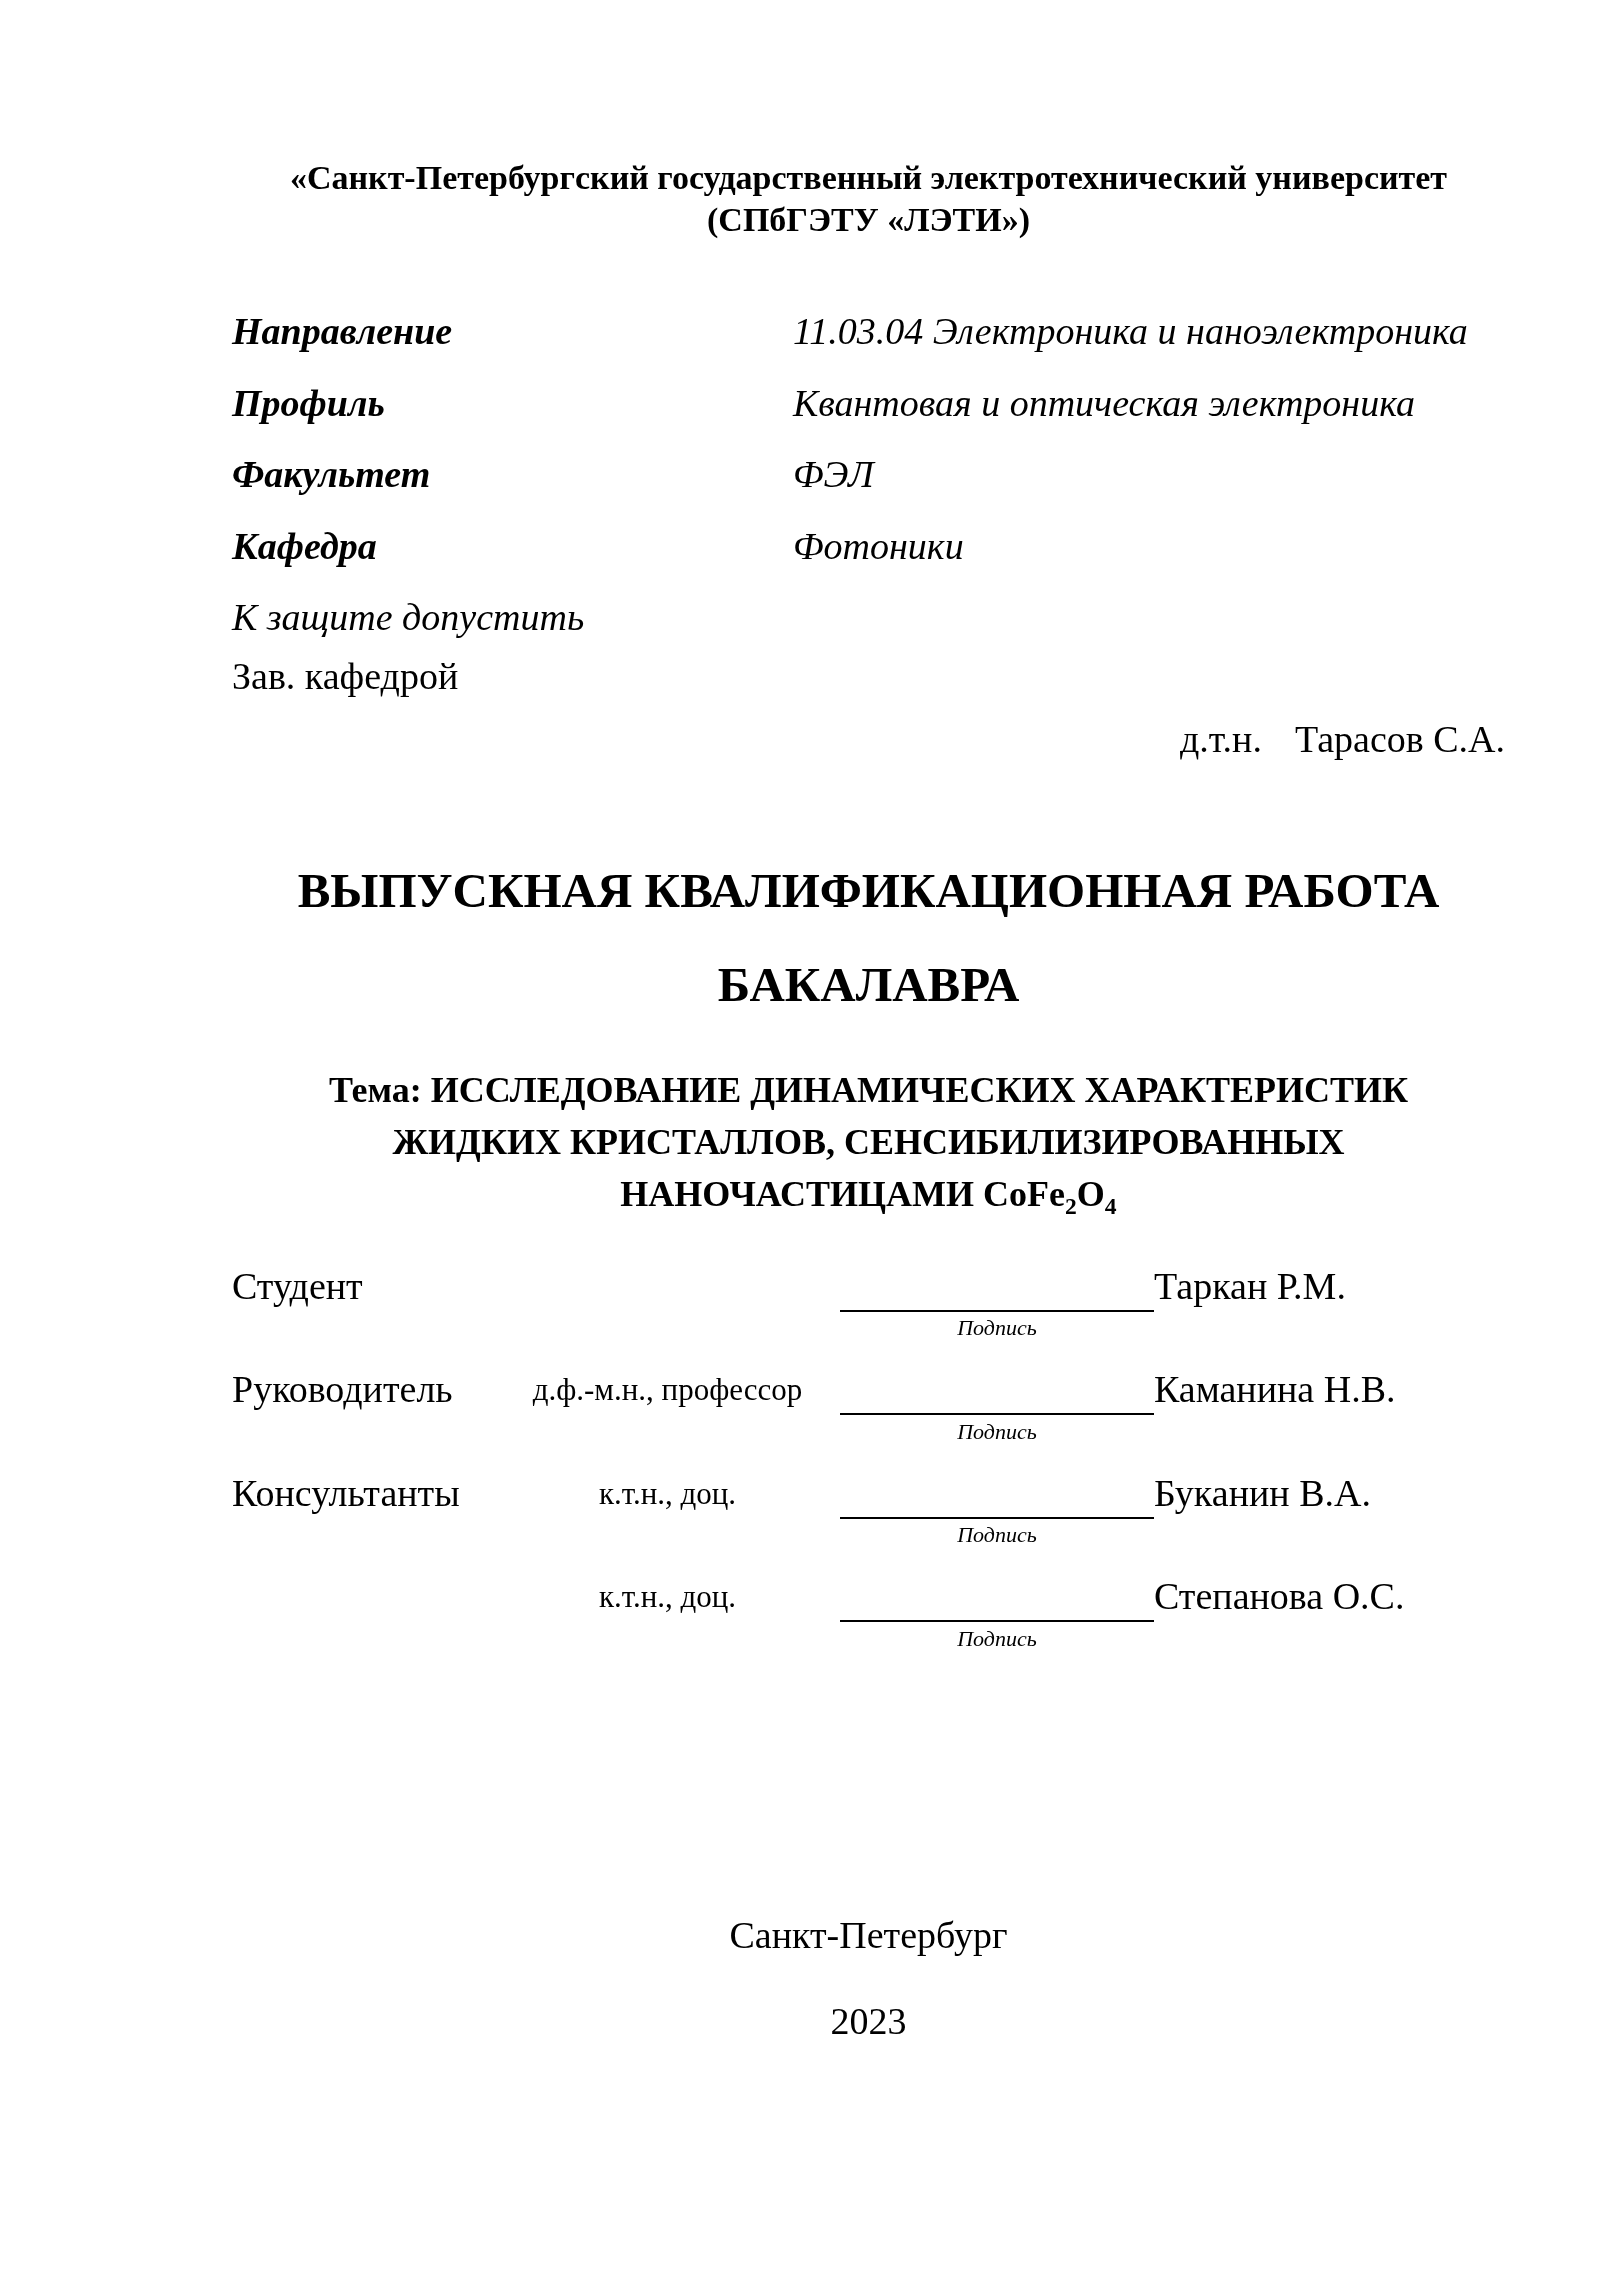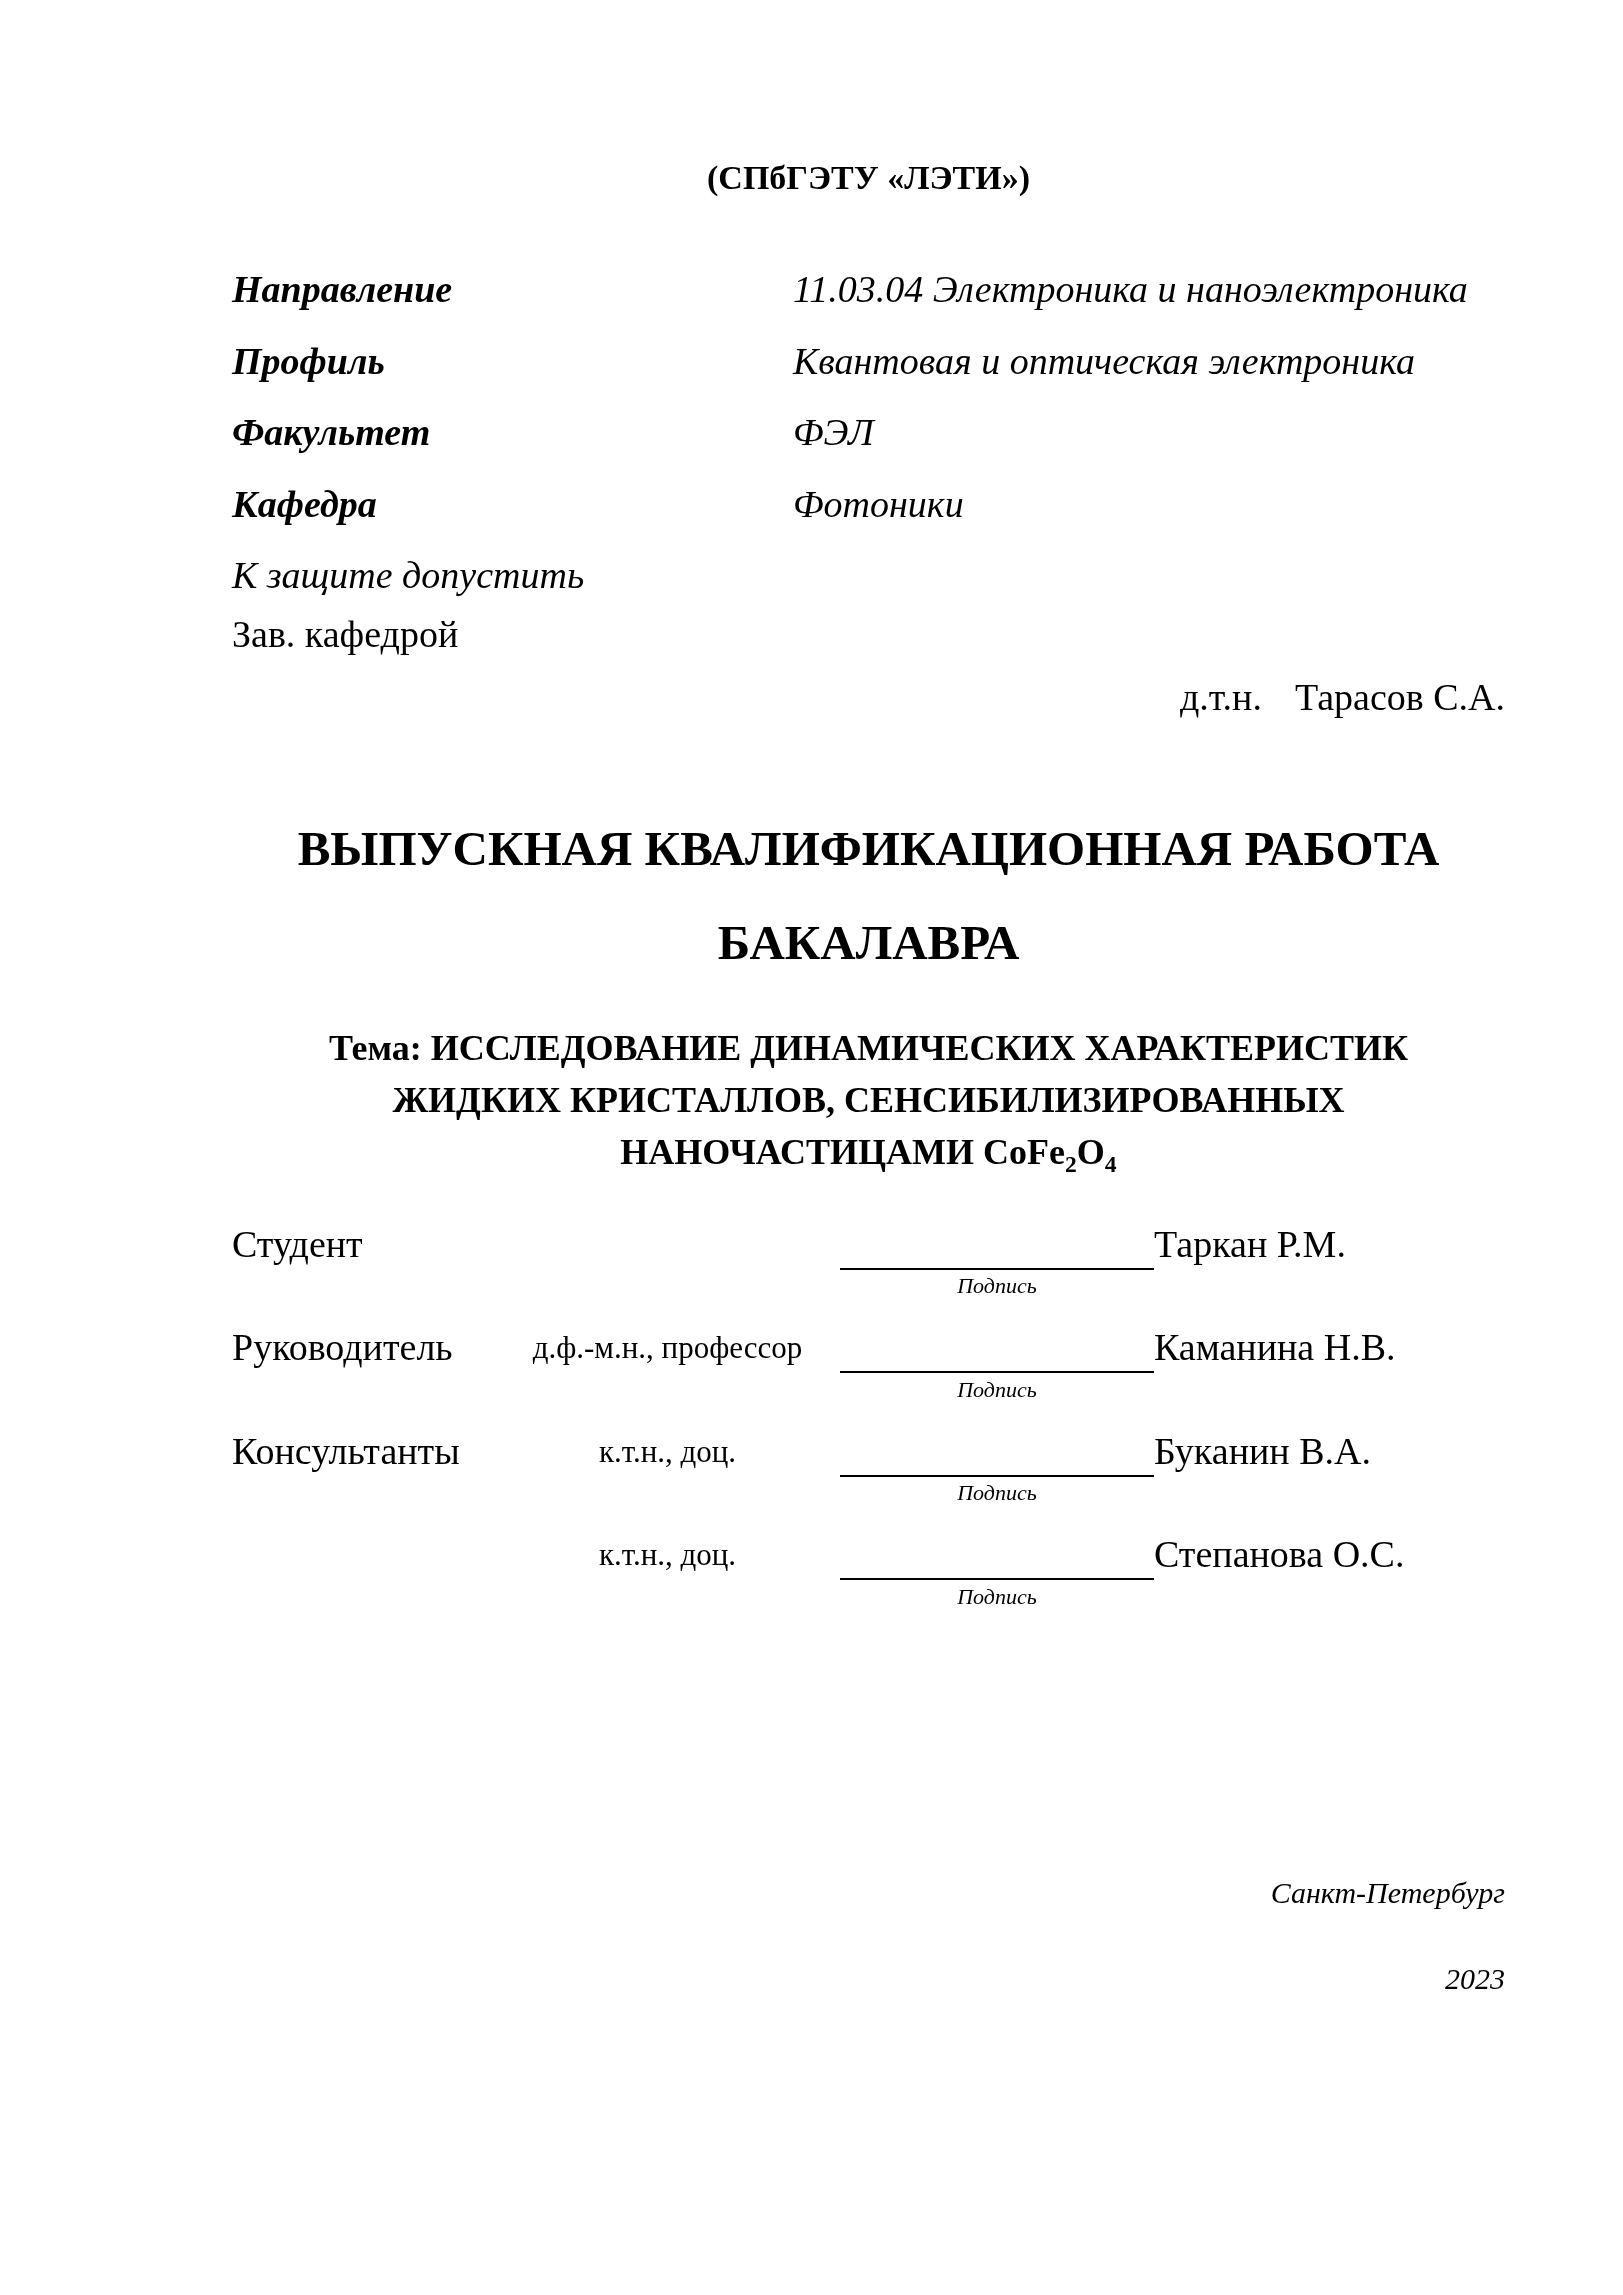--- a/index.html
+++ b/index.html
@@ -113,33 +113,33 @@
     text-align: center;
     margin-top: 2.4px;
   }
   .sig-name {
     line-height: 44px;
     white-space: nowrap;
   }
   
   .footer {
     margin-top: 261px;
-    text-align: right;
-    font-size: 30px;
-    line-height: 44px;
-    font-style: italic;
+    text-align: center;
+    font-size: 38px;
+    line-height: 44px;
   }
   .footer .year { margin-top: 42px; }
 </style>
 </head>
 <body>
 
 <div class="page">
 
   <div class="uni-header">
+    <div>«Санкт-Петербургский государственный электротехнический университет</div>
     <div>(СПбГЭТУ «ЛЭТИ»)</div>
   </div>
 
   <div class="fields">
     <div class="field-row">
       <div class="field-label">Направление</div>
       <div class="field-value">11.03.04 Электроника и наноэлектроника</div>
     </div>
     <div class="field-row">
       <div class="field-label">Профиль</div>

